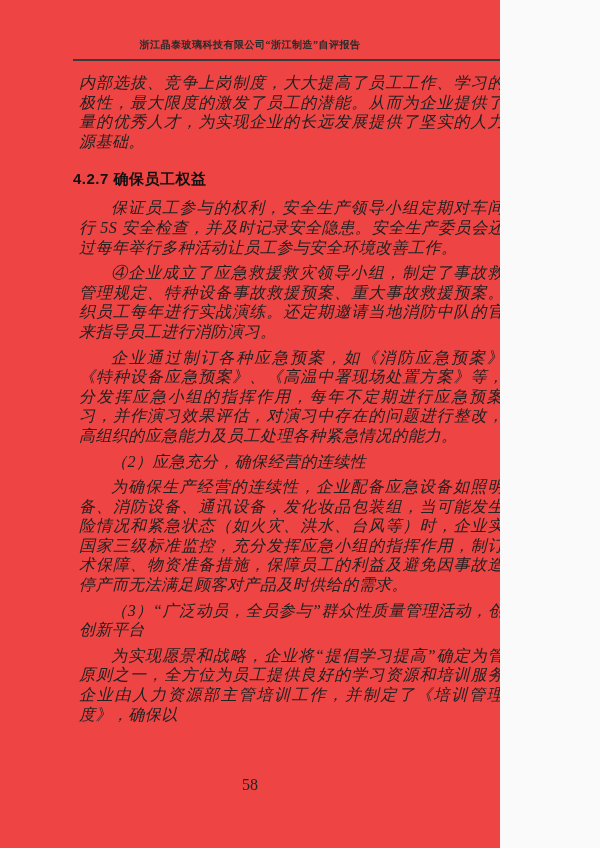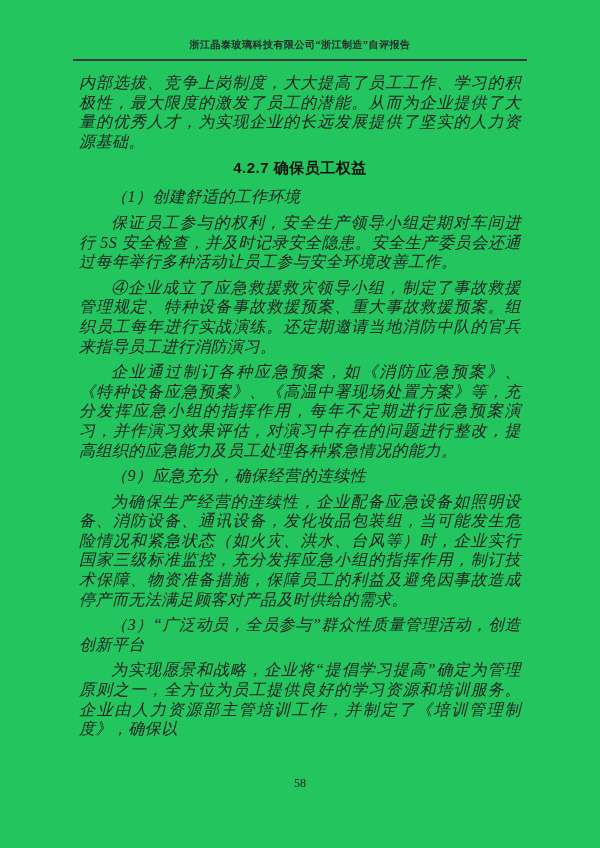--- a/index.html
+++ b/index.html
@@ -3,22 +3,22 @@
 <meta charset="utf-8">
 <style>
   html, body { margin: 0; padding: 0; }
   body {
     width: 600px; height: 848px;
     background: #fafafa;
     font-family: "Liberation Serif", "DejaVu Serif", serif;
   }
   .page {
     position: relative;
-    width: 600px; height: 848px;
-    background: #22c55e;
+    width: 500px; height: 848px;
+    background: #ef4444;
     overflow: hidden;
     box-sizing: border-box;
   }
   .header-title {
     position: absolute;
     top: 38px; left: 0; right: 0;
     text-align: center;
     font-size: 10px;
     font-weight: bold;
     letter-spacing: 0.5px;
@@ -41,62 +41,60 @@
     font-size: 16px;
     line-height: 19.6px;
     letter-spacing: 0.45px;
     text-align: justify;
     text-justify: inter-ideograph;
     color: #222222;
     font-style: italic;
   }
   .para.indent { text-indent: 2em; }
   .heading {
-    margin: 8px 0 9px 0;
+    margin: 19px 0 9px 0;
     font-family: "Liberation Sans", "DejaVu Sans", sans-serif;
     font-size: 15px;
     font-weight: bold;
     letter-spacing: 0.5px;
     color: #111111;
-    text-align: center;
   }
   .footer {
     position: absolute;
     top: 776px; left: 0; right: 0;
     text-align: center;
-    font-size: 12px;
+    font-size: 16px;
     color: #222222;
   }
 </style>
 </head>
 <body>
 
 <div class="page">
 
   <div class="header-title">浙江晶泰玻璃科技有限公司“浙江制造”自评报告</div>
 
   <div class="header-rule"></div>
 
   <div class="content">
     <p class="para">内部选拔、竞争上岗制度，大大提高了员工工作、学习的积极性，最大限度的激发了员工的潜能。从而为企业提供了大量的优秀人才，为实现企业的长远发展提供了坚实的人力资源基础。</p>
 
     <h2 class="heading">4.2.7 确保员工权益</h2>
 
 
-    <p class="para indent">（1）创建舒适的工作环境</p>
 
 
     <p class="para indent">保证员工参与的权利，安全生产领导小组定期对车间进行 5S 安全检查，并及时记录安全隐患。安全生产委员会还通过每年举行多种活动让员工参与安全环境改善工作。</p>
 
 
     <p class="para indent">④企业成立了应急救援救灾领导小组，制定了事故救援管理规定、特种设备事故救援预案、重大事故救援预案。组织员工每年进行实战演练。还定期邀请当地消防中队的官兵来指导员工进行消防演习。</p>
 
     <p class="para indent">企业通过制订各种应急预案，如《消防应急预案》、《特种设备应急预案》、《高温中署现场处置方案》等，充分发挥应急小组的指挥作用，每年不定期进行应急预案演习，并作演习效果评估，对演习中存在的问题进行整改，提高组织的应急能力及员工处理各种紧急情况的能力。</p>
 
-    <p class="para indent">（9）应急充分，确保经营的连续性</p>
+    <p class="para indent">（2）应急充分，确保经营的连续性</p>
 
     <p class="para indent">为确保生产经营的连续性，企业配备应急设备如照明设备、消防设备、通讯设备，发化妆品包装组，当可能发生危险情况和紧急状态（如火灾、洪水、台风等）时，企业实行国家三级标准监控，充分发挥应急小组的指挥作用，制订技术保障、物资准备措施，保障员工的利益及避免因事故造成停产而无法满足顾客对产品及时供给的需求。</p>
 
     <p class="para indent">（3）“广泛动员，全员参与”群众性质量管理活动，创造创新平台</p>
 
 
     <p class="para indent">为实现愿景和战略，企业将“提倡学习提高”确定为管理原则之一，全方位为员工提供良好的学习资源和培训服务。企业由人力资源部主管培训工作，并制定了《培训管理制度》，确保以</p>
   </div>
 
   <div class="footer">

